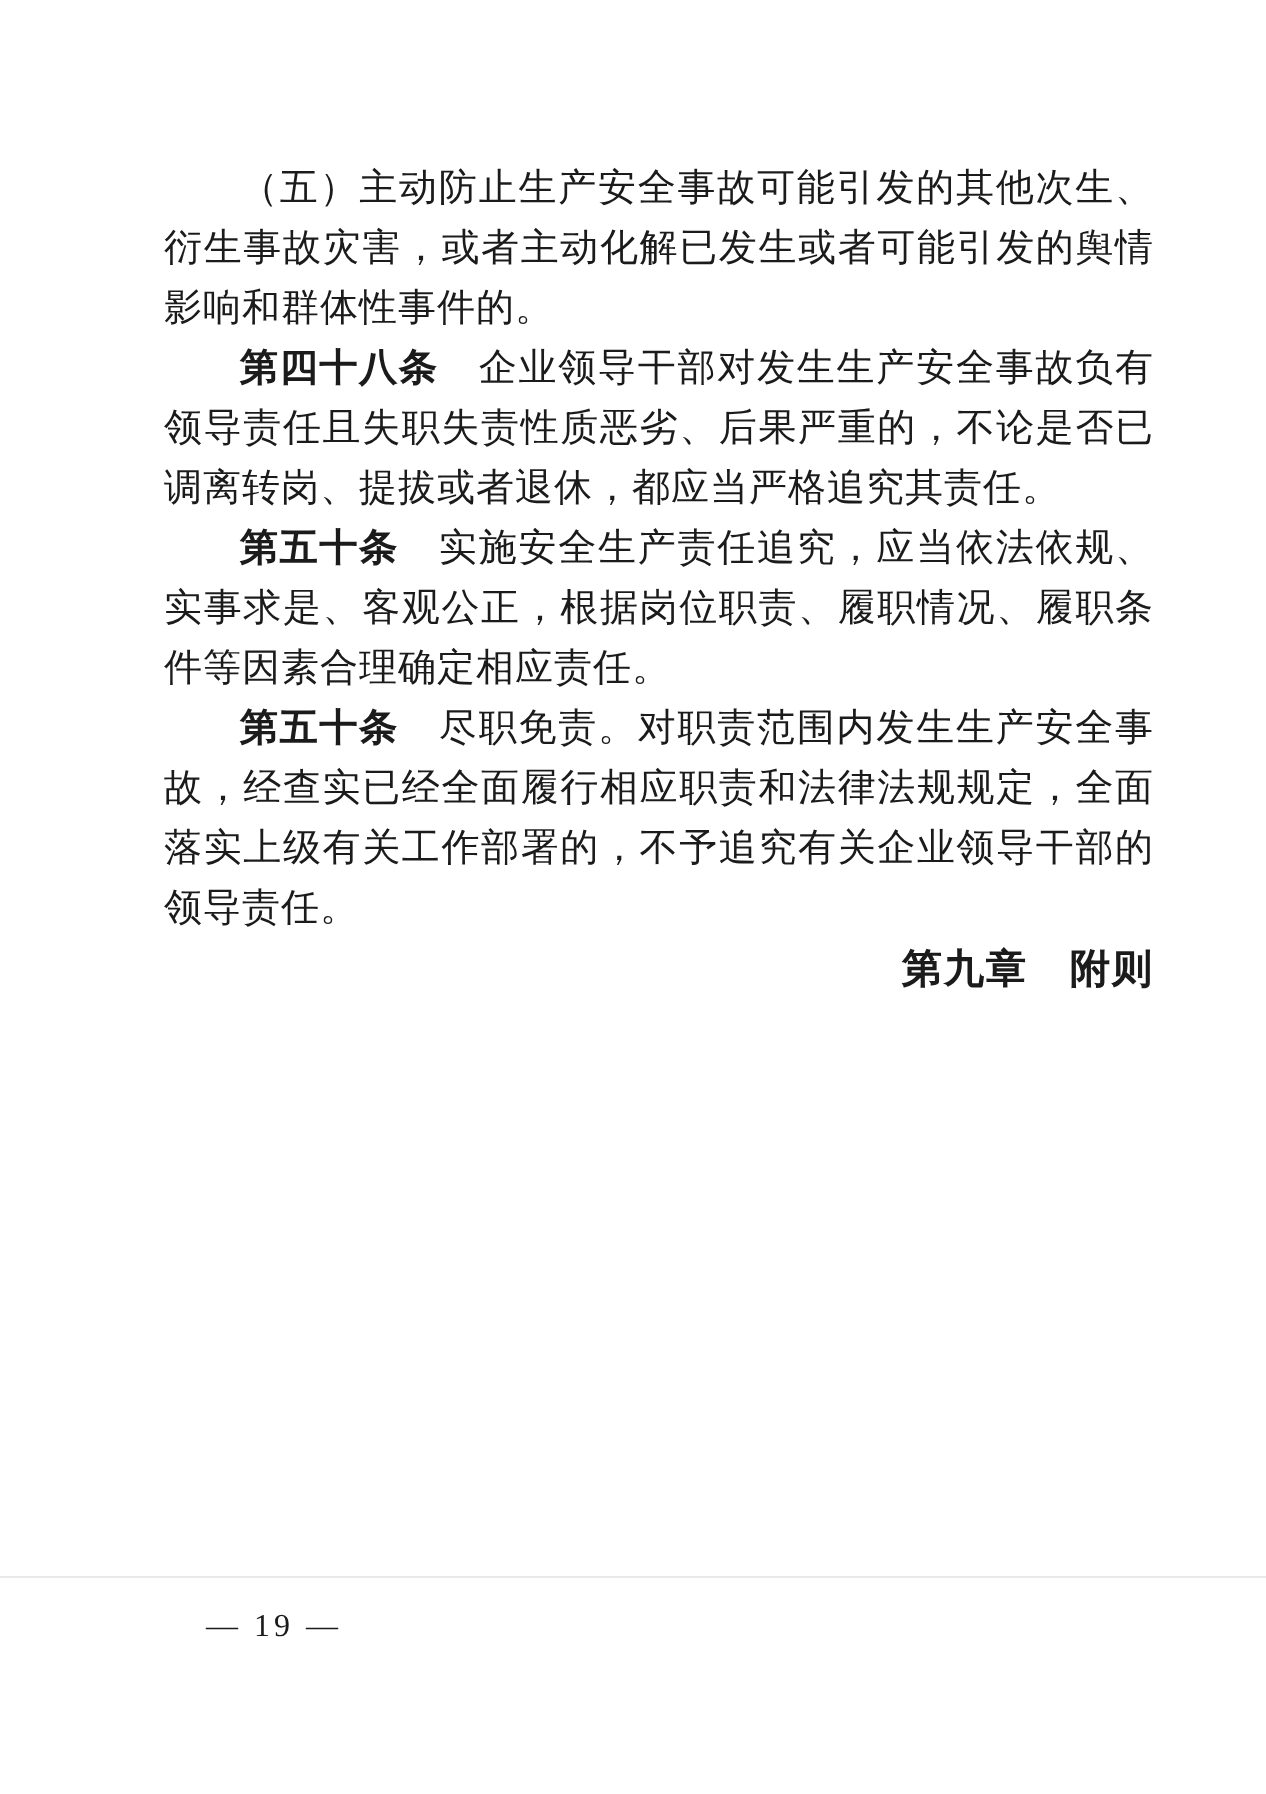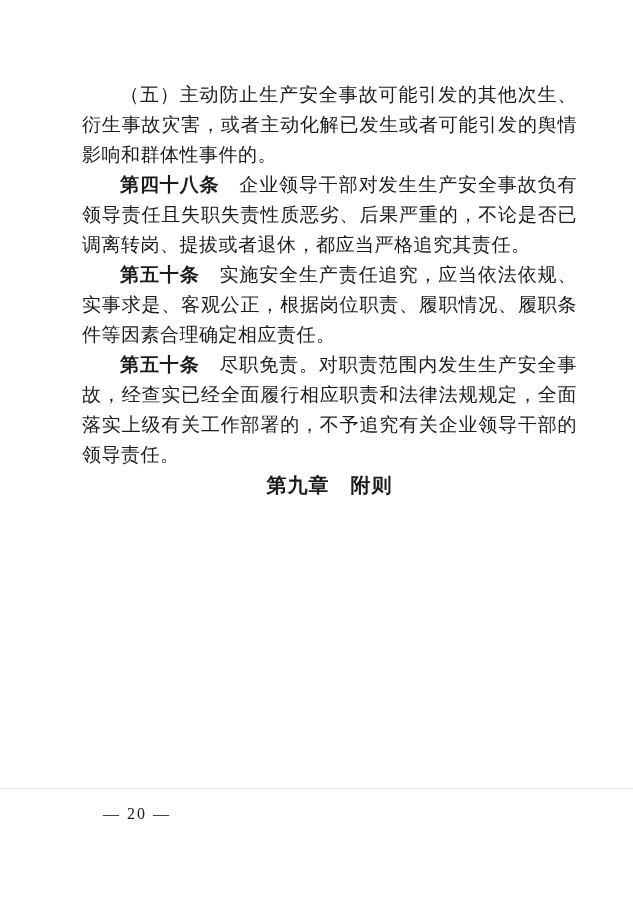--- a/index.html
+++ b/index.html
@@ -37,21 +37,21 @@
   }
   .para .lead {
     font-weight: bold;
     margin-top: 48px;
   }
   .chapter-heading {
     margin: 0;
     font-size: 20px;
     line-height: 30px;
     font-weight: bold;
-    text-align: center;
+    text-align: right;
     letter-spacing: 1px;
   }
   .page-number {
     position: absolute;
     left: 103px;
     top: 804px;
     font-size: 16px;
     line-height: 20px;
     color: #1b1b1b;
     letter-spacing: 2px;
@@ -71,14 +71,14 @@
 
     <p class="para"><b class="lead">第五十条</b><span>　尽职免责。对职责范围内发生生产安全事故，经查实已经全面履行相应职责和法律法规规定，全面落实上级有关工作部署的，不予追究有关企业领导干部的领导责任。</span></p>
 
 
 
 
     <p class="chapter-heading">第九章　附则</p>
 
   </div>
 
-  <div class="page-number">— 20 —</div>
+  <div class="page-number">— 19 —</div>
 </div>
 
 </body></html>

